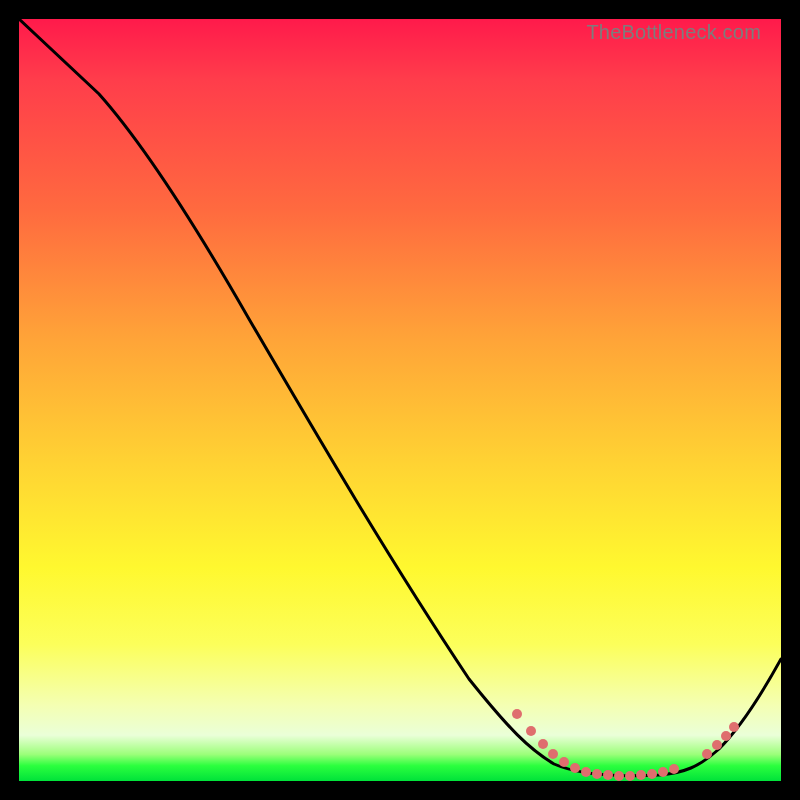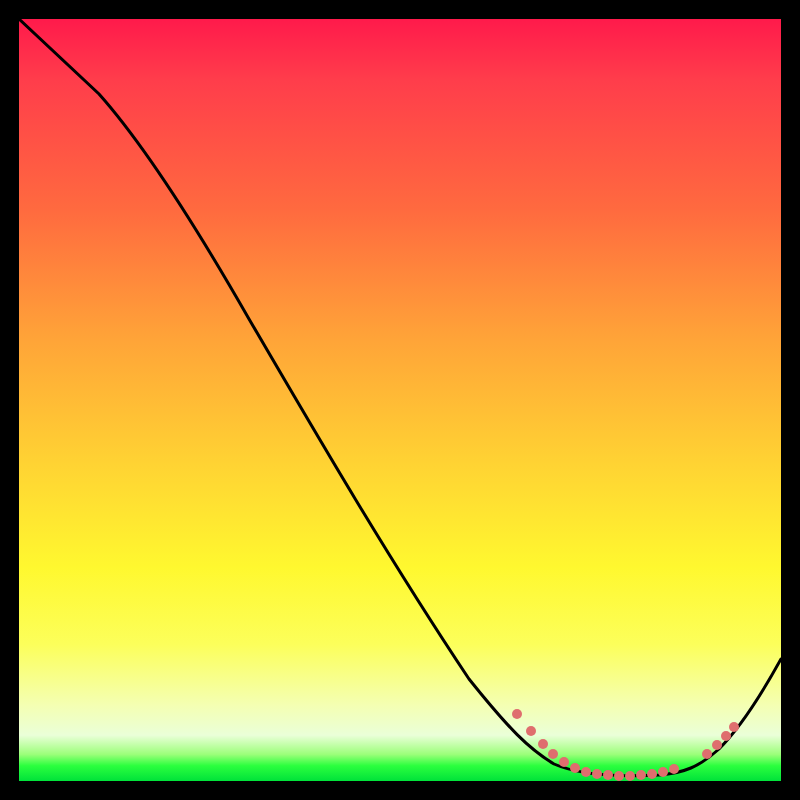--- a/index.html
+++ b/index.html
@@ -58,20 +58,21 @@
     height: 762px;
     z-index: 5;
   }
 </style>
 </head>
 <body>
 
 <div class="frame">
   <div class="plot">
 
+    <div class="watermark">TheBottleneck.com</div>
 
     <svg class="curve" viewBox="0 0 762 762" preserveAspectRatio="none">
 
       <path d="M 0 0
                L 80 75
                C 120 120, 170 195, 230 300
                C 300 420, 370 540, 450 660
                C 490 710, 510 730, 535 745
                C 560 756, 600 758, 640 756
                C 665 754, 680 748, 700 730

